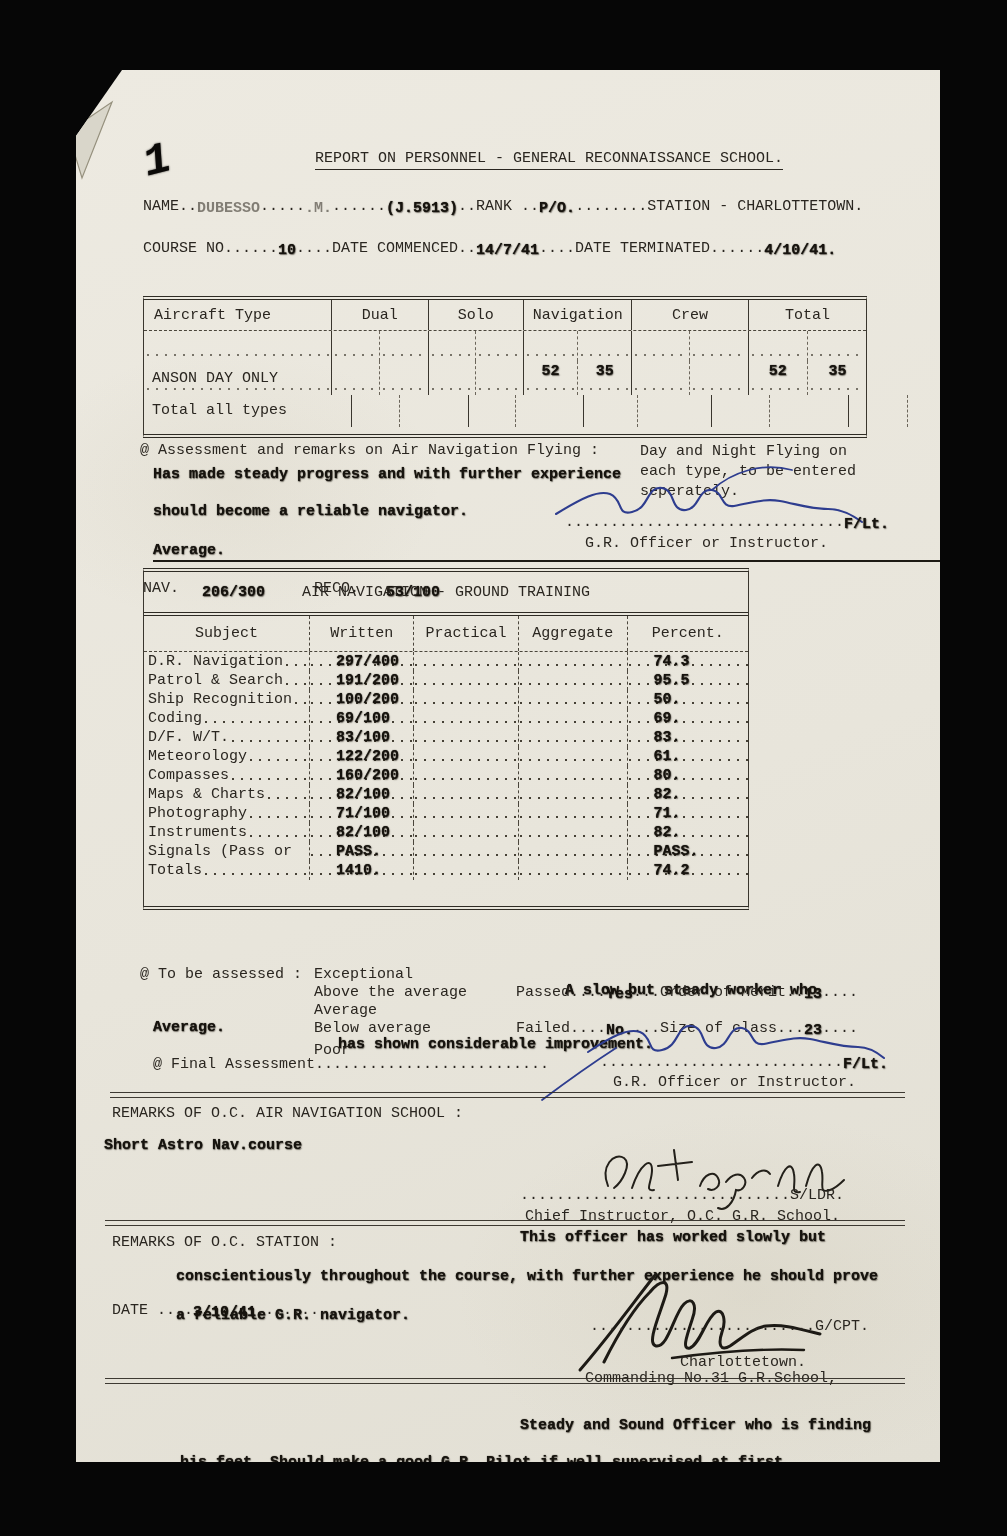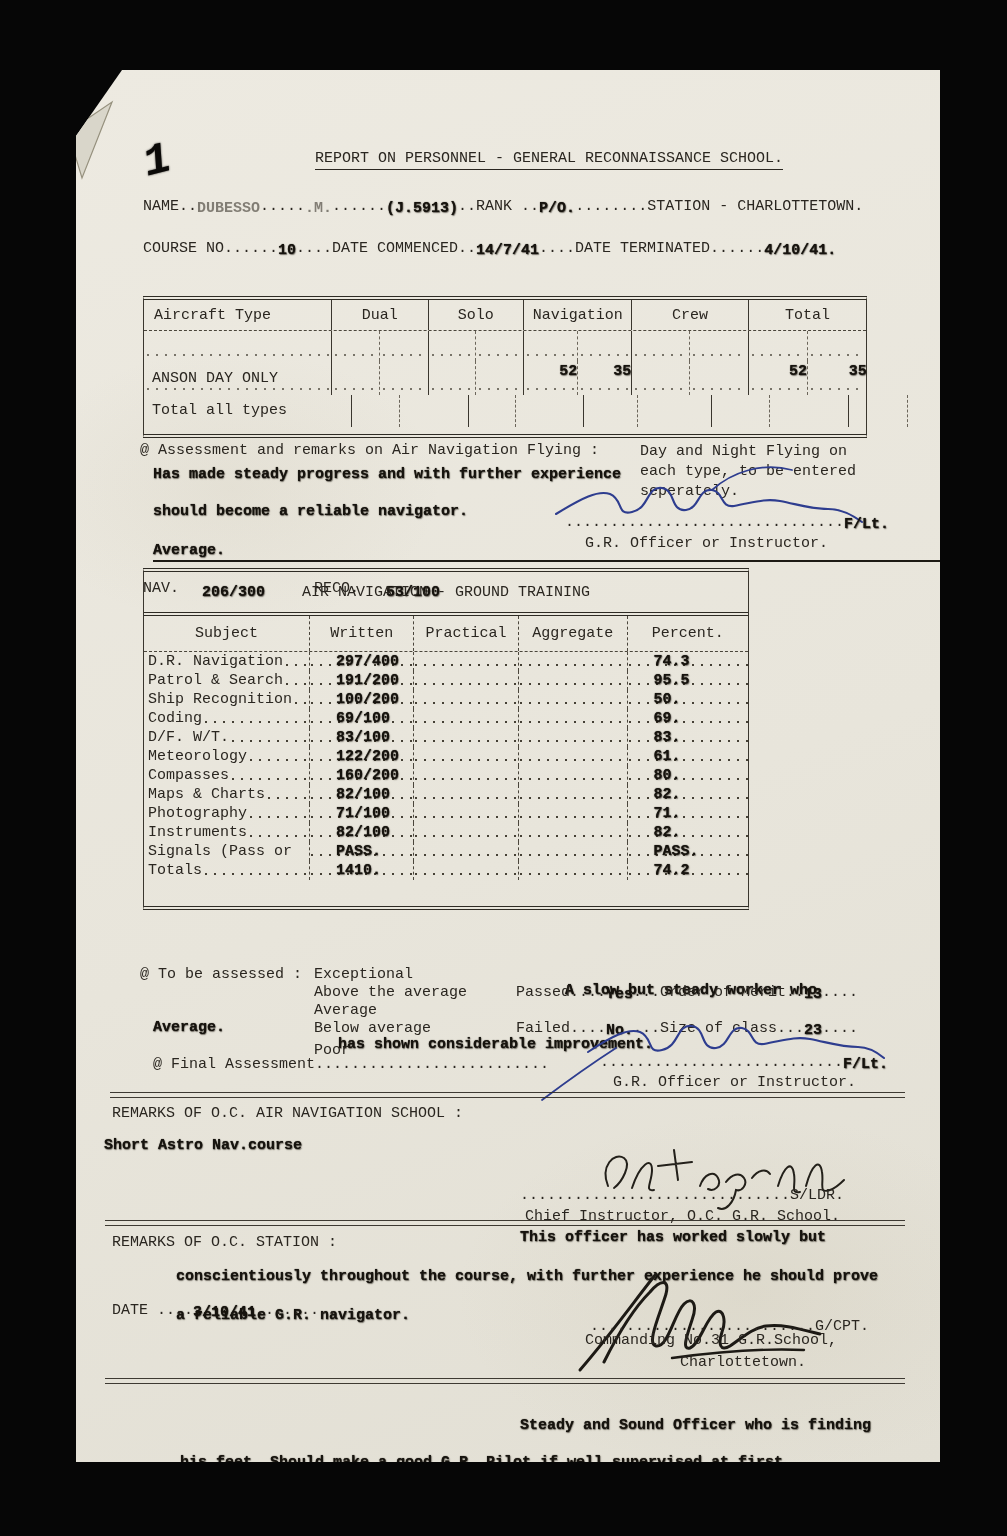--- a/index.html
+++ b/index.html
@@ -31,21 +31,21 @@
   #ac-table{position:absolute;left:67px;top:226px;width:722px;height:134px;
     border-top:4px double #2e2b24;border-bottom:4px double #2e2b24;border-left:1px solid #3a362e;border-right:1px solid #3a362e;}
   .ac-header{display:grid;grid-template-columns:25.9% 13.4% 13.2% 15% 16.1% 16.5%;height:30px;border-bottom:1px dashed #4a453b;}
   .ac-hcell{border-left:1px solid #3a362e;display:flex;align-items:center;justify-content:center;}
   .ac-hcell:first-child{border-left:none;justify-content:flex-start;padding-left:10px;}
   .ac-row{display:grid;grid-template-columns:25.9% 13.4% 13.2% 15% 16.1% 16.5%;position:relative;}
   .ac-cell{border-left:1px solid #3a362e;position:relative;display:flex;}
   .ac-cell:first-child{border-left:none;}
   .ac-half{flex:1;position:relative;}
   .ac-half + .ac-half{border-left:1px dashed #6b655a;}
-  .ac-val{position:absolute;bottom:1px;left:0;right:0;text-align:right;}
+  .ac-val{position:absolute;bottom:1px;left:0;right:0;text-align:center;}
   .ac-label{position:absolute;left:8px;bottom:8px;}
   
   #g-table{position:absolute;left:67px;top:498px;width:606px;height:342px;
     border-top:4px double #2e2b24;border-bottom:4px double #2e2b24;border-left:1px solid #3a362e;border-right:1px solid #3a362e;box-sizing:border-box;}
   #g-title{height:40px;display:flex;align-items:center;justify-content:center;border-bottom:4px double #2e2b24;}
   .g-header{display:grid;grid-template-columns:27.3% 17.3% 17.3% 18% 20.1%;height:35px;border-bottom:1px dashed #4a453b;}
   .g-hcell{border-left:1px dashed #4a453b;display:flex;align-items:center;justify-content:center;}
   .g-hcell:first-child{border-left:none;}
   .g-row{display:grid;grid-template-columns:27.3% 17.3% 17.3% 18% 20.1%;height:19px;line-height:19px;}
   .g-cell{border-left:1px dashed #4a453b;position:relative;overflow:hidden;}
@@ -530,18 +530,18 @@
 
   <svg class="sig" style="left:500px;top:1196px;" width="260" height="110" viewBox="0 0 260 110">
     <path d="M4,104 C40,62 62,30 80,8" fill="none" stroke="#1d1a15" stroke-width="3" stroke-linecap="round"></path>
     <path d="M28,96 C48,56 64,36 74,26 C84,14 94,12 90,28 C84,48 70,78 80,80 C92,82 98,48 108,38 C116,30 122,38 116,54 C110,72 106,84 114,82 C124,78 130,52 140,46 C148,42 150,56 146,66 C142,78 144,86 154,80 C166,72 176,62 190,60 C206,58 220,62 244,68" fill="none" stroke="#1d1a15" stroke-width="3" stroke-linecap="round"></path>
     <path d="M96,92 C140,86 186,82 228,84" fill="none" stroke="#1d1a15" stroke-width="2.4" stroke-linecap="round"></path>
   </svg>
   <div class="abs" style="left:36px;top:1232px;"><span class="seg-typed">DATE ....</span><span class="seg-stamp">3/10/41</span><span class="seg-typed">.........</span></div>
   <div class="abs" style="left:514px;top:1248px;">
     <span class="dotsig">.........................</span><span class="seg-typed">G/CPT.</span>
   </div>
-  <div class="abs" style="left:509px;top:1262px;">Commanding No.31 G.R.School,</div>
+  <div class="abs" style="left:509px;top:1300px;">Commanding No.31 G.R.School,</div>
   <div class="abs" style="left:604px;top:1284px;">Charlottetown.</div>
 
   <div class="abs dbl" style="left:29px;top:1308px;width:800px;"></div>
 
 </div>
 
 </body></html>

